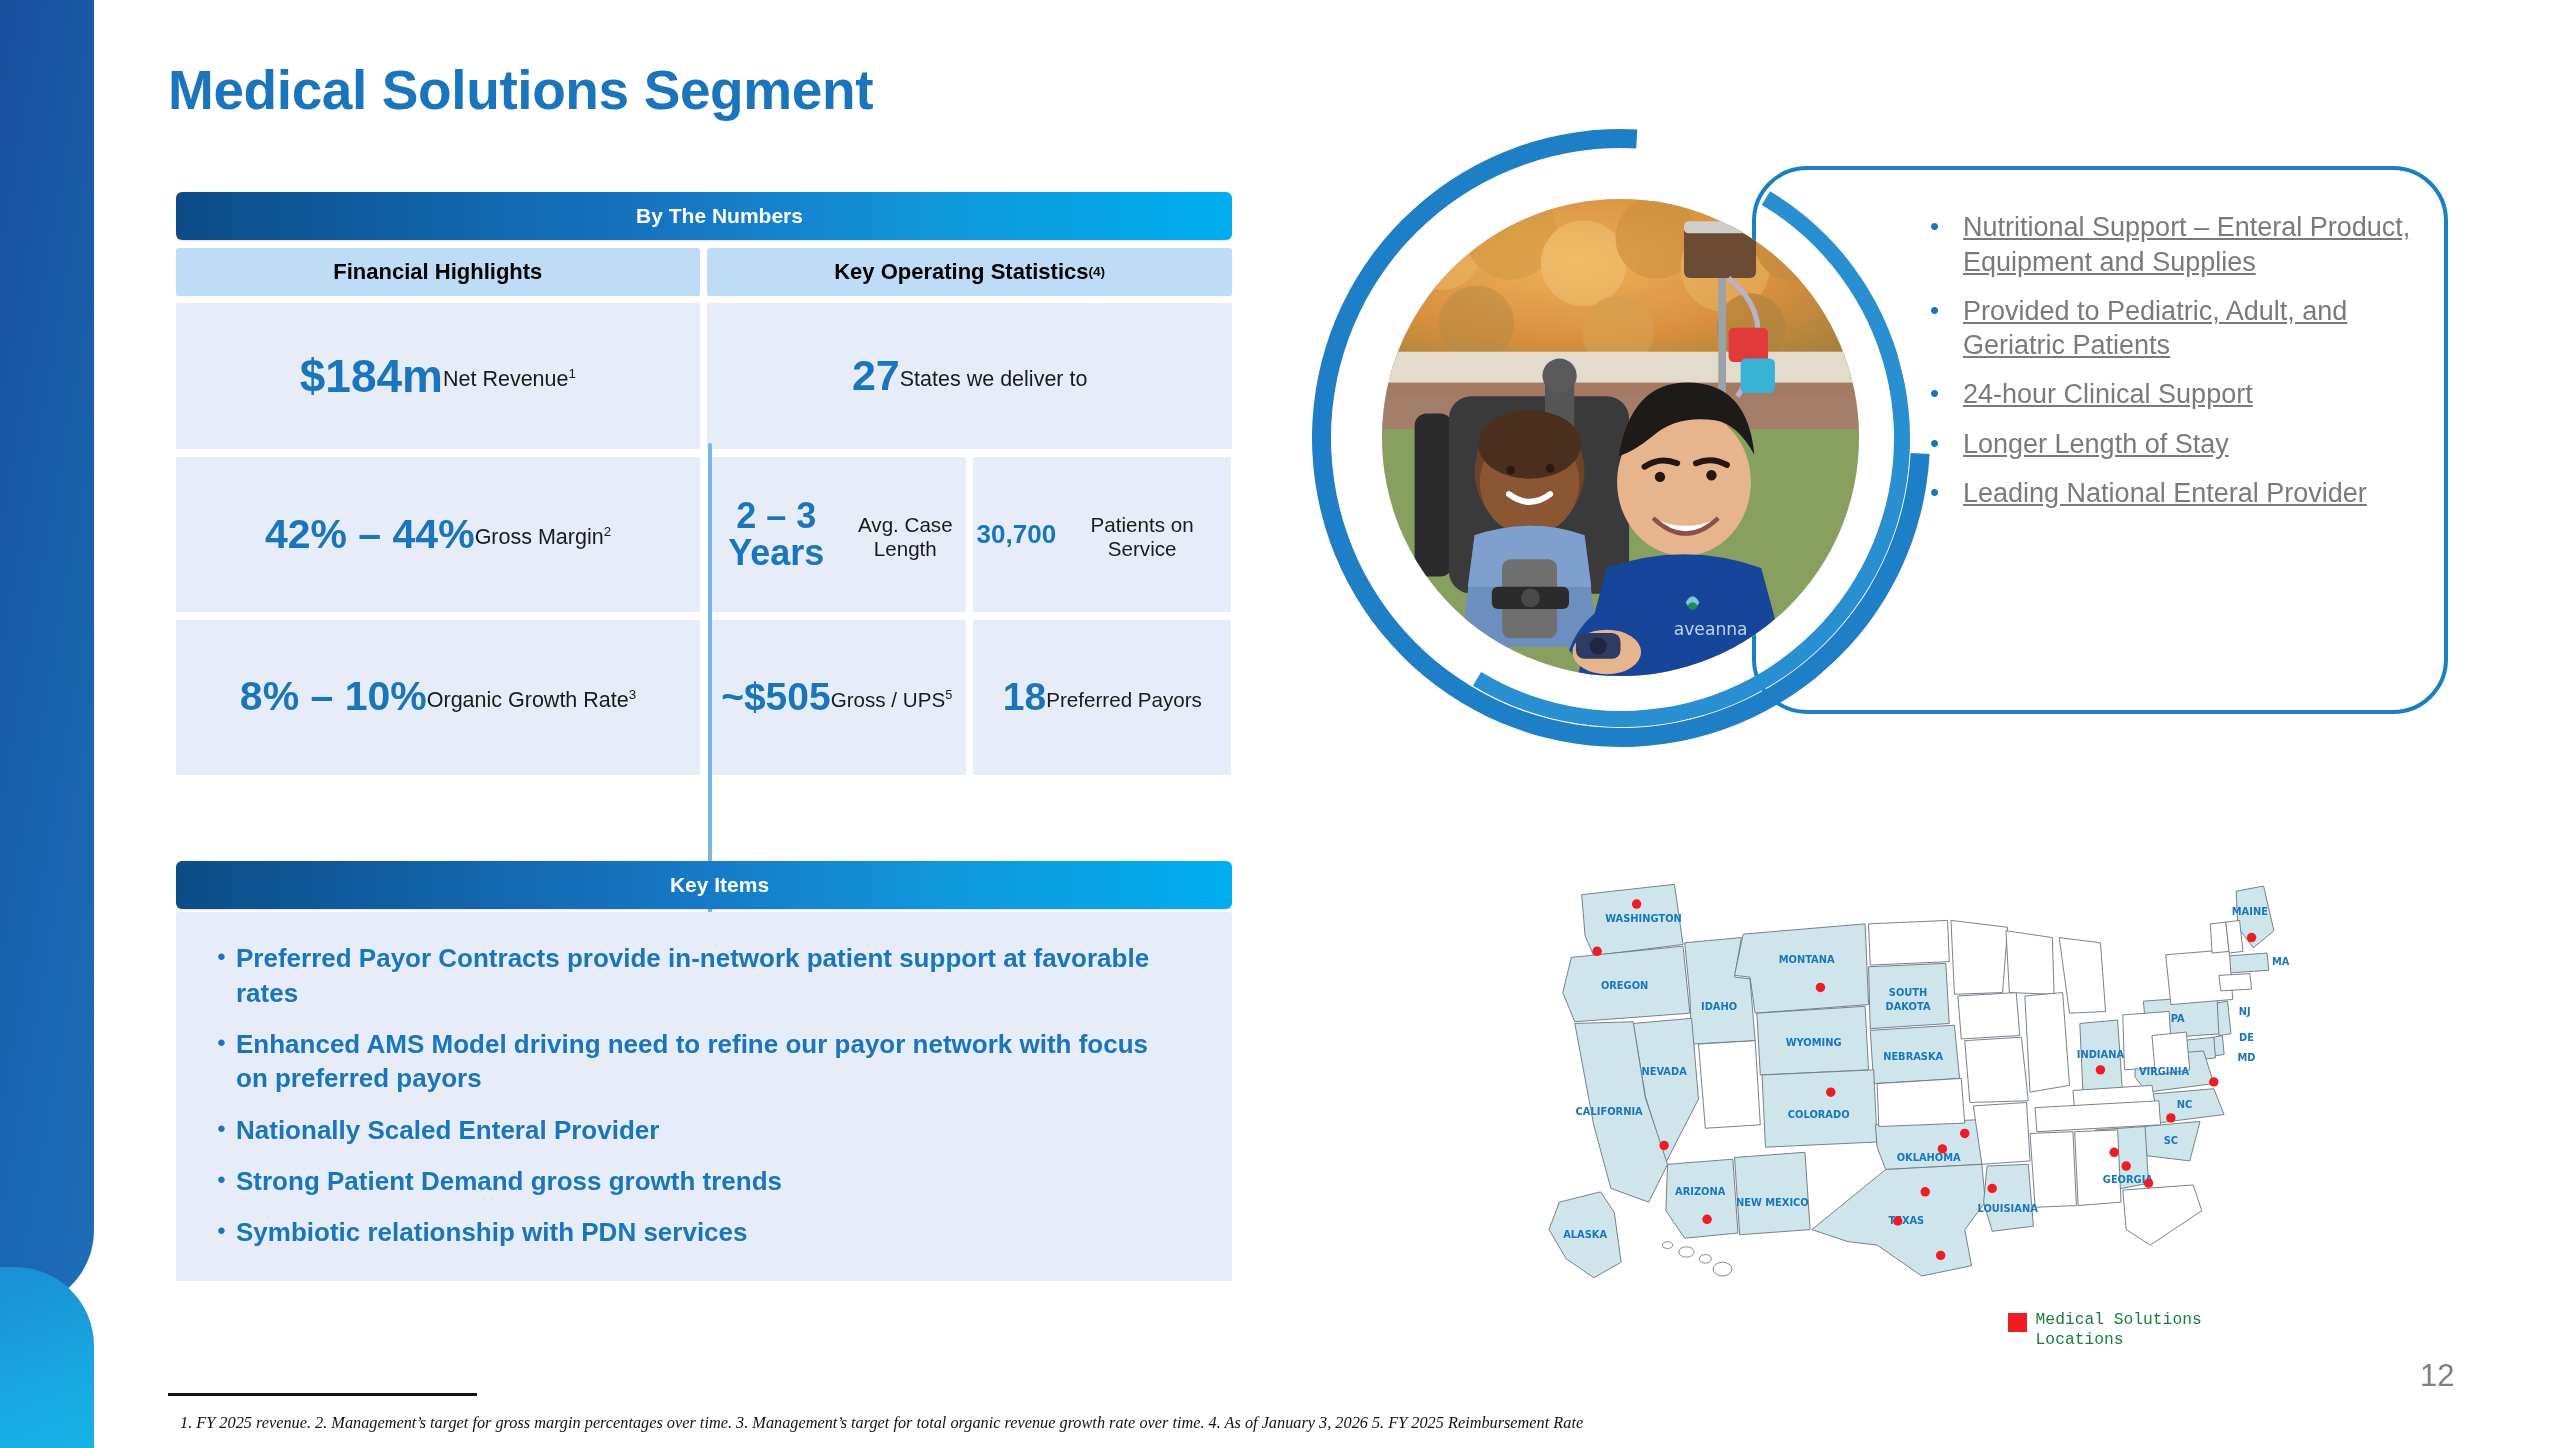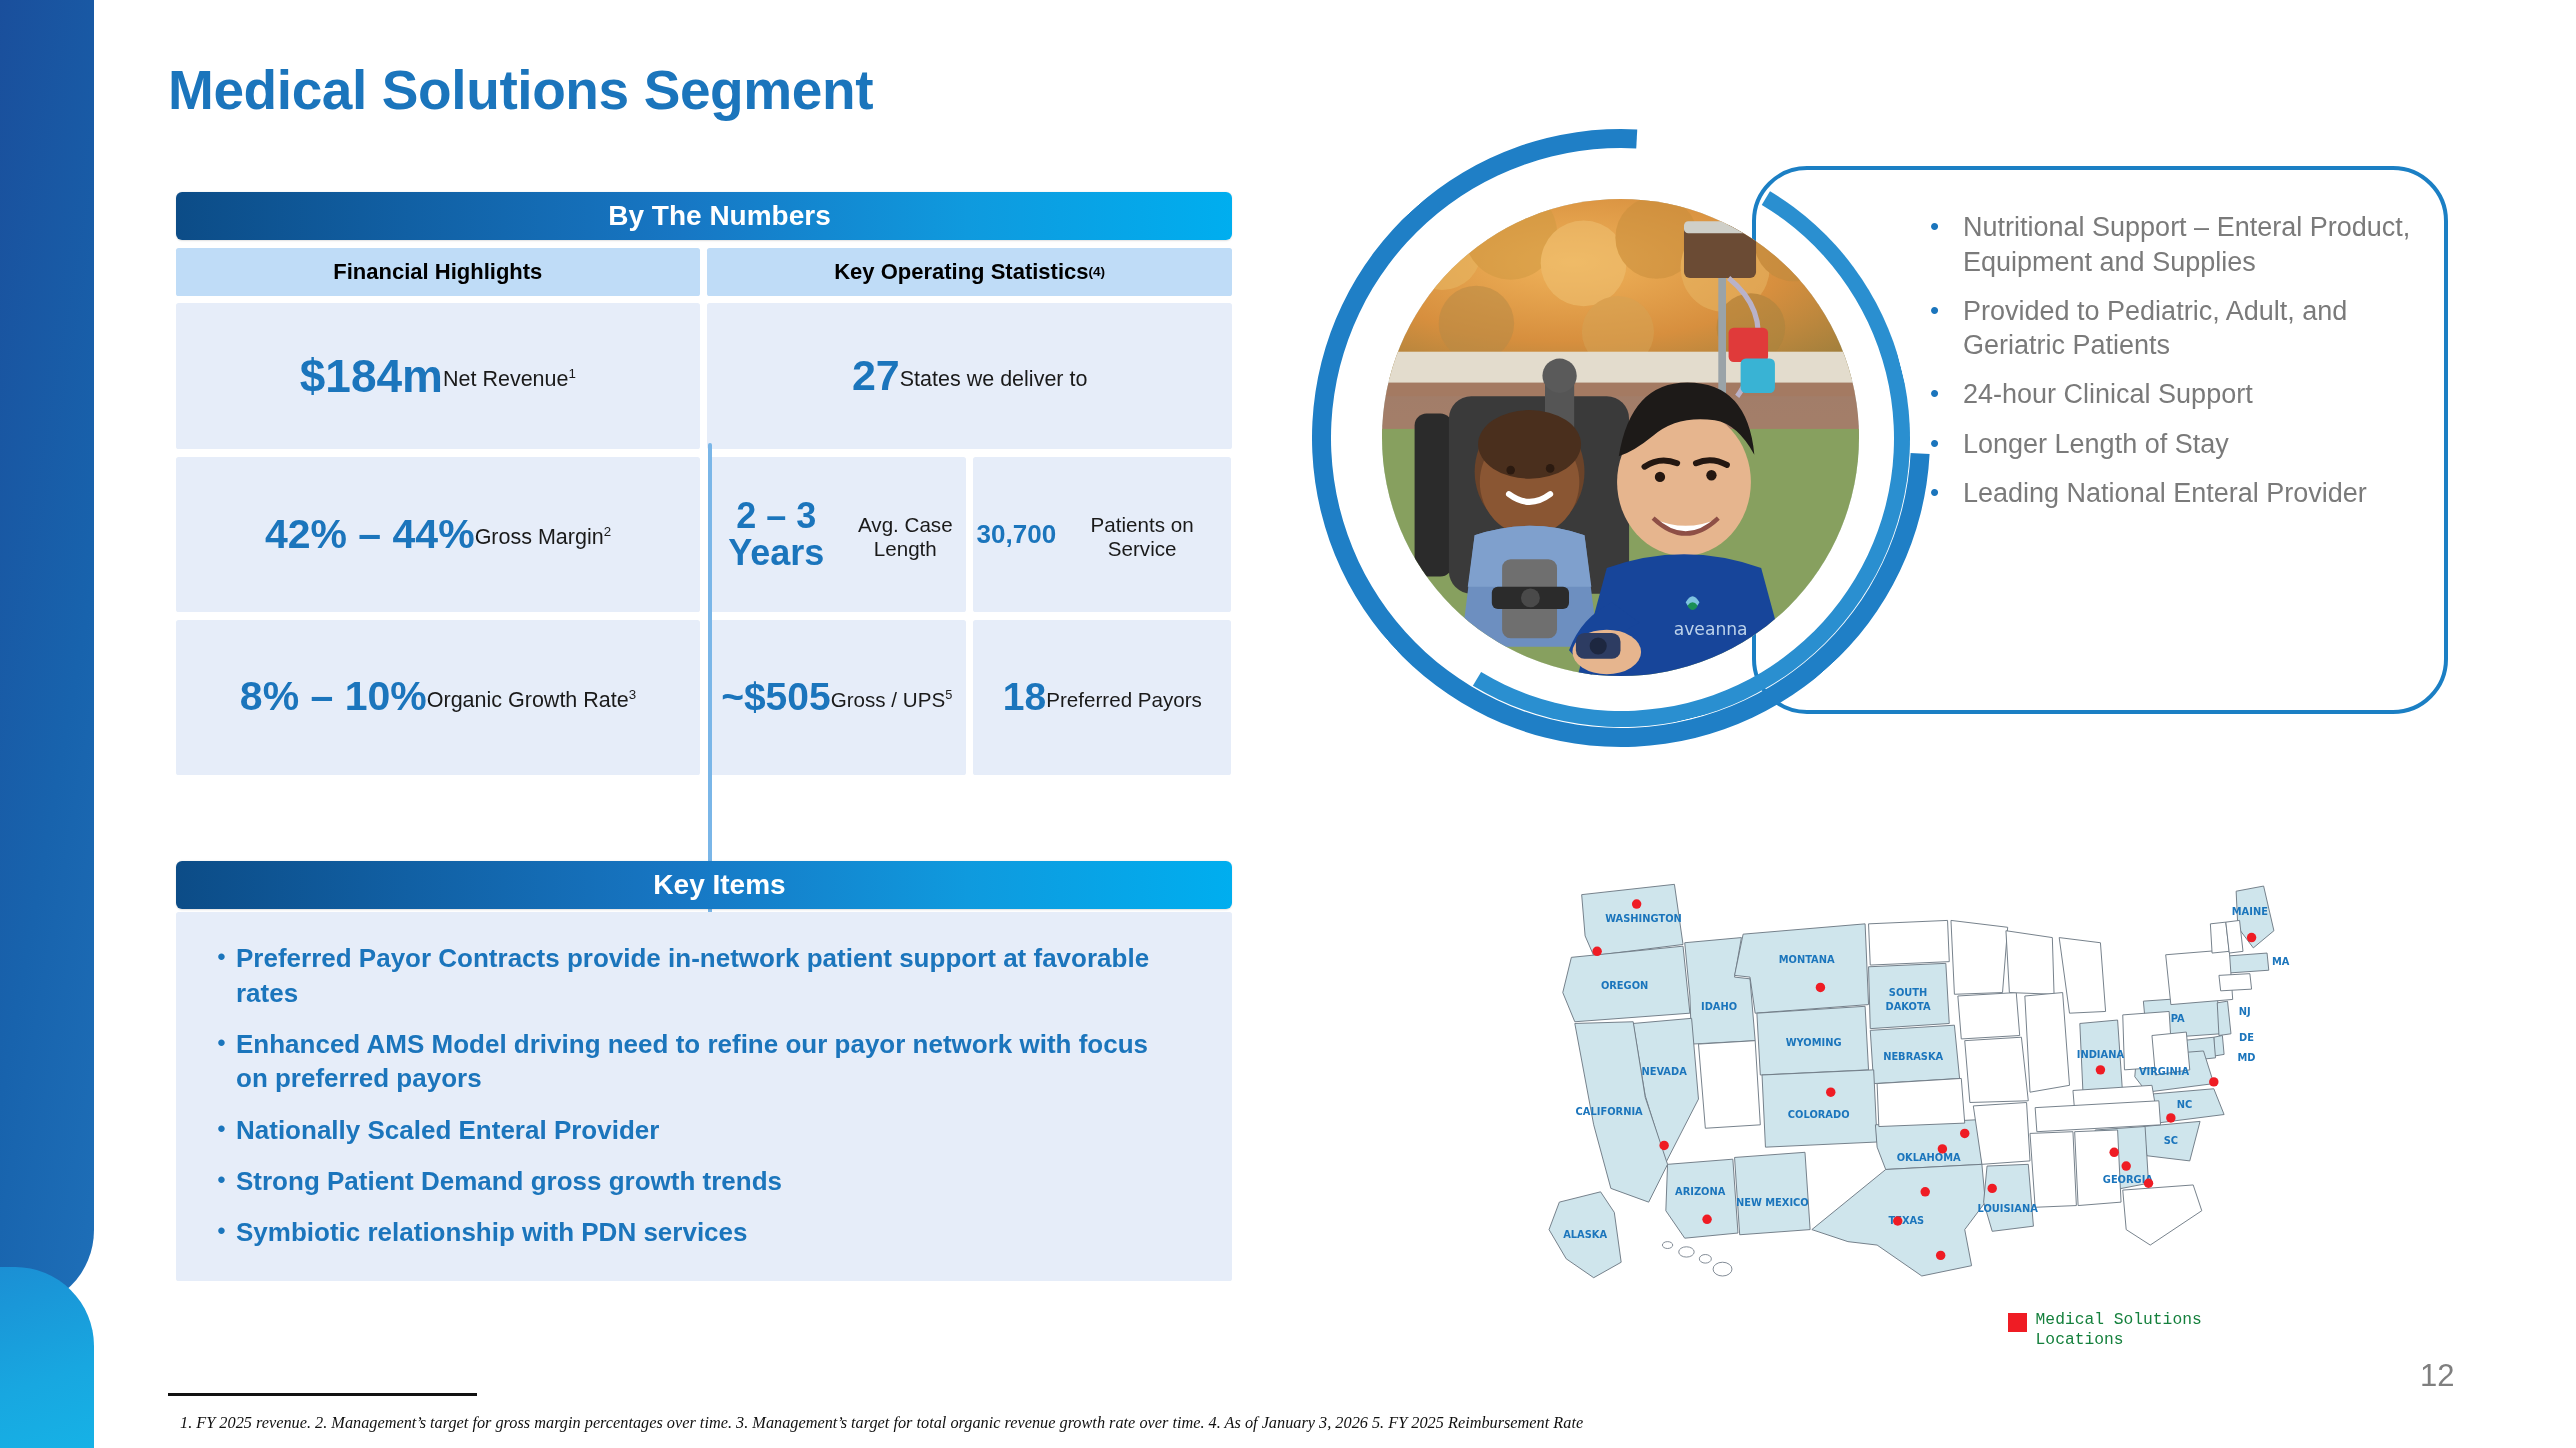--- a/index.html
+++ b/index.html
@@ -16,21 +16,21 @@
 
   
   #page-title{position:absolute;left:168px;top:58px;font-size:55px;font-weight:bold;
      color:#1b75bc;letter-spacing:-0.4px;white-space:nowrap;}
 
   
   .band{position:relative;height:48px;border-radius:6px;
      background:linear-gradient(90deg,#0c4c87 0%,#1160a4 22%,#1777c4 48%,#0f9ade 75%,#00aeef 100%);
      box-shadow:0 0.9px 1.7px rgba(0,0,0,.12);}
   .band-label{position:absolute;left:0;right:0;top:0;height:48px;line-height:48px;
-     text-align:center;color:#fff;font-size:28px;font-weight:bold;padding-left:31px;}
+     text-align:center;color:#fff;font-size:21px;font-weight:bold;padding-left:31px;}
 
   #numbers-panel{position:absolute;left:176px;top:192px;width:1056px;}
   #items-panel{position:absolute;left:176px;top:861px;width:1056px;}
 
   .subhdr{background:#bfdcf7;height:48px;border-radius:2.6px;display:flex;
      align-items:center;justify-content:center;font-size:22px;font-weight:bold;color:#000;}
   .cell{background:#e6edf9;border-radius:2.6px;display:flex;flex-direction:row;
      align-items:center;justify-content:center;text-align:center;}
   .big{color:#1b75bc;font-weight:bold;line-height:1.02;}
   .sub{color:#1a1a1a;font-size:21.5px;line-height:1.16;margin-top:5.2px;}
@@ -47,21 +47,21 @@
   .kitem:last-child{margin-bottom:0;}
   .kbullet{color:#1b75bc;font-size:24px;line-height:1.32;width:29px;flex:0 0 29px;text-align:center;}
   .ktext{color:#1b75bc;font-size:26px;font-weight:bold;line-height:1.32;max-width:927px;}
 
   
   #right-card{position:absolute;left:1752px;top:166px;width:696px;height:548px;
      border:4.3px solid #1b7fc4;border-radius:55px;box-sizing:border-box;}
   #right-list{position:absolute;left:1930px;top:210px;width:515px;}
   .ritem{display:flex;align-items:flex-start;margin-bottom:14.6px;}
   .rbullet{color:#1b75bc;font-size:26px;line-height:1.28;width:33px;flex:0 0 33px;}
-  .rtext{color:#7a7a7a;font-size:27px;line-height:1.28;}
+  .rtext{color:#7a7a7a;font-size:27px;line-height:1.28;text-decoration:underline;}
 
   
   #photo-wrap{position:absolute;left:1312px;top:129px;width:618px;height:618px;}
   .arc{position:absolute;border-radius:50%;}
   #arc-outer{left:0;top:0;width:618px;height:618px;border:19px solid #1f7fc6;
      border-color:#1f7fc6 transparent #1f7fc6 #1f7fc6;transform:rotate(-42deg);box-sizing:border-box;}
   #arc-inner{left:20.6px;top:20.6px;width:577px;height:577px;border:16.3px solid #2a8fd0;
      border-color:transparent #2a8fd0 #2a8fd0 transparent;transform:rotate(-14deg);box-sizing:border-box;}
   #photo{position:absolute;left:70px;top:70px;width:477px;height:477px;border-radius:50%;
      overflow:hidden;background:#cfd9cf;}

